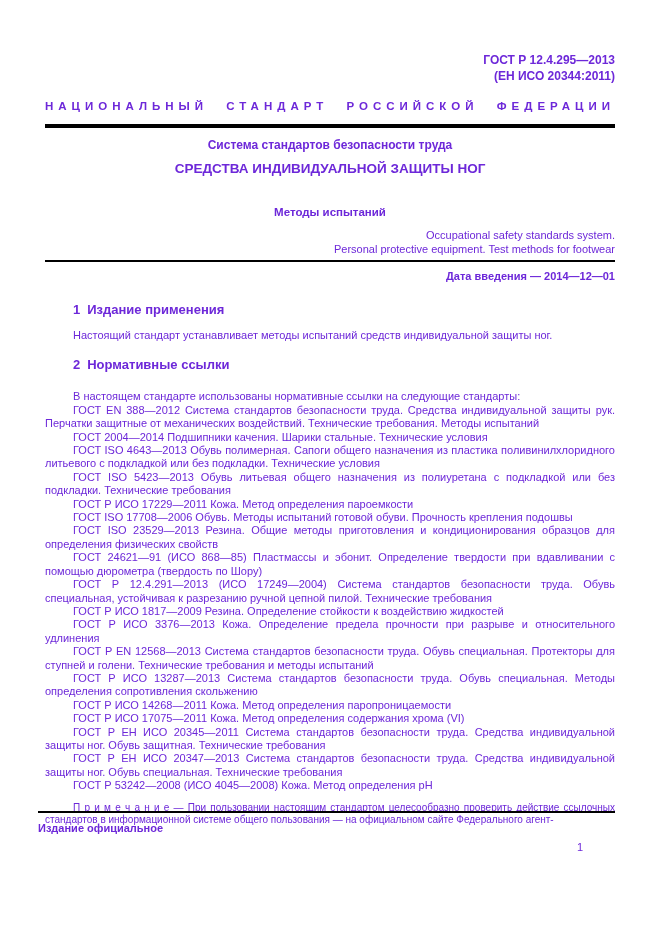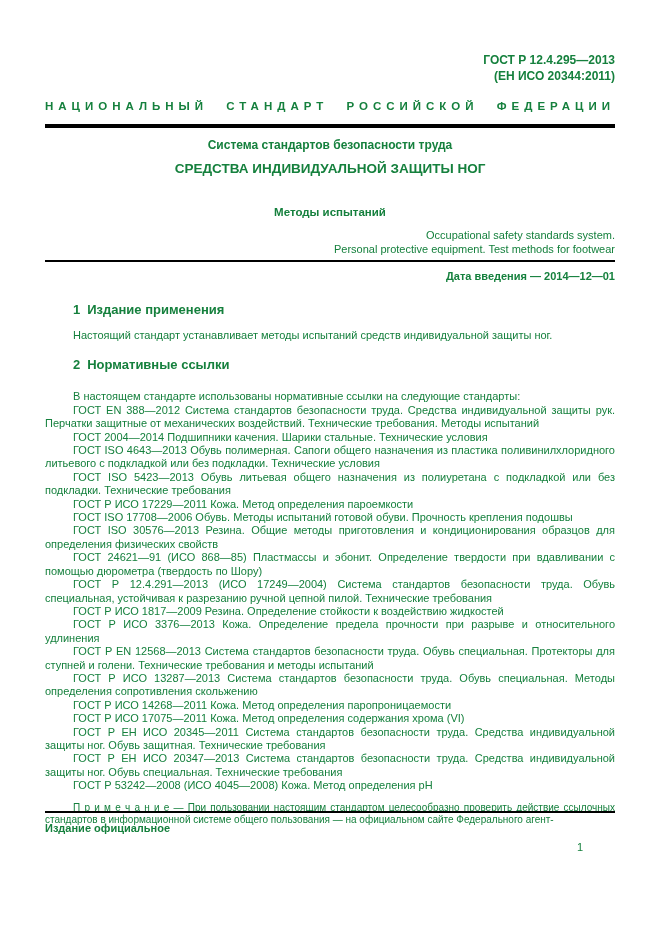--- a/index.html
+++ b/index.html
@@ -1,19 +1,19 @@
 <!DOCTYPE html>
 <html><head>
 <meta charset="utf-8">
 <style>
   html,body{margin:0;padding:0;background:#ffffff;}
   .page{
     position:relative;
     width:661px;height:935px;
-    background:#ffffff;color:#15803d;
+    background:#ffffff;color:#6d28d9;
     font-family:"Liberation Sans",sans-serif;
     overflow:hidden;
     box-sizing:border-box;
   }
   .content{padding:0 46px 0 45px;}
   
   .std-header{padding-top:53px;text-align:right;font-weight:bold;font-size:12px;line-height:15.5px;}
   .national{
     margin-top:15px;font-weight:bold;font-size:11.5px;line-height:14px;
     letter-spacing:5px;text-align:justify;text-align-last:justify;
@@ -28,21 +28,21 @@
   .date-line{margin-top:7px;text-align:right;font-weight:bold;font-size:11px;line-height:14px;}
   
   .sec-head{margin-top:19px;font-weight:bold;font-size:13px;line-height:16px;padding-left:28px;}
   .sec-head .num{margin-right:7px;}
   .sec-head.second{margin-top:15px;}
   .body-par{margin:11px 0 0 0;font-size:11px;line-height:13.4px;text-indent:28px;text-align:justify;}
   .intro-par{margin-top:17px;}
   .refs p{margin:0;font-size:11px;line-height:13.4px;text-indent:28px;text-align:justify;}
   .note-par{margin:9px 0 0 0;font-size:10px;line-height:12.8px;text-indent:28px;text-align:justify;}
   
-  .footer{position:absolute;left:45px;right:46px;top:811px;}
+  .footer{position:absolute;left:38px;right:46px;top:811px;}
   .footer-rule{height:2px;background:#000;}
   .edition{margin-top:8px;font-weight:bold;font-size:11px;line-height:14px;}
   .page-num{margin-top:5px;text-align:right;font-size:11px;line-height:14px;padding-right:32px;}
 </style>
 </head>
 <body>
 
 <div class="page">
   <div class="content">
 
@@ -84,21 +84,21 @@
         <p>ГОСТ 2004—2014 Подшипники качения. Шарики стальные. Технические условия</p>
 
         <p>ГОСТ ISO 4643—2013 Обувь полимерная. Сапоги общего назначения из пластика поливинилхлоридного литьевого с подкладкой или без подкладки. Технические условия</p>
 
         <p>ГОСТ ISO 5423—2013 Обувь литьевая общего назначения из полиуретана с подкладкой или без подкладки. Технические требования</p>
 
         <p>ГОСТ Р ИСО 17229—2011 Кожа. Метод определения пароемкости</p>
 
         <p>ГОСТ ISO 17708—2006 Обувь. Методы испытаний готовой обуви. Прочность крепления подошвы</p>
 
-        <p>ГОСТ ISO 30576—2013 Резина. Общие методы приготовления и кондиционирования образцов для определения физических свойств</p>
+        <p>ГОСТ ISO 23529—2013 Резина. Общие методы приготовления и кондиционирования образцов для определения физических свойств</p>
 
         <p>ГОСТ 24621—91 (ИСО 868—85) Пластмассы и эбонит. Определение твердости при вдавливании с помощью дюрометра (твердость по Шору)</p>
 
         <p>ГОСТ Р 12.4.291—2013 (ИСО 17249—2004) Система стандартов безопасности труда. Обувь специальная, устойчивая к разрезанию ручной цепной пилой. Технические требования</p>
 
         <p>ГОСТ Р ИСО 1817—2009 Резина. Определение стойкости к воздействию жидкостей</p>
 
         <p>ГОСТ Р ИСО 3376—2013 Кожа. Определение предела прочности при разрыве и относительного удлинения</p>
 
         <p>ГОСТ Р EN 12568—2013 Система стандартов безопасности труда. Обувь специальная. Протекторы для ступней и голени. Технические требования и методы испытаний</p>

